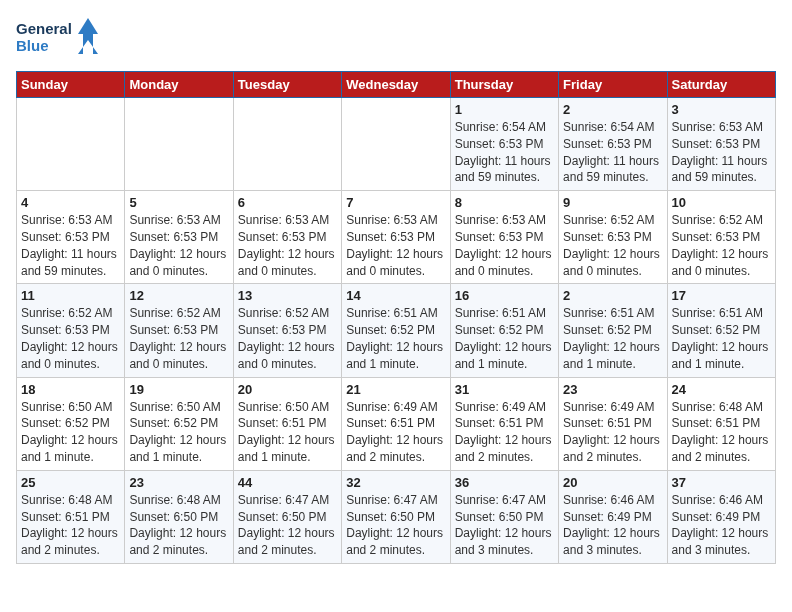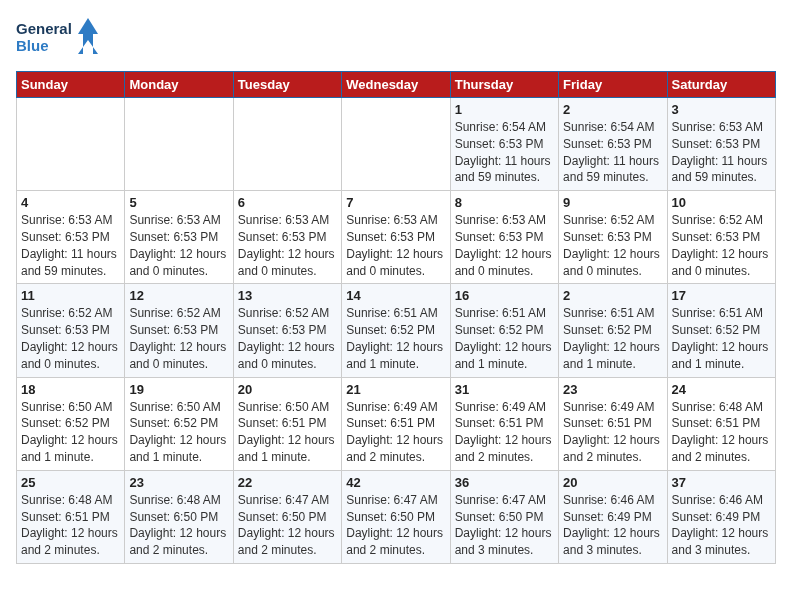--- a/index.html
+++ b/index.html
@@ -295,28 +295,28 @@
 and 2 minutes.</div>
         </td>
         <td>
           <span class="day-num">23</span>
           <div class="day-info" style="white-space: pre-line;">Sunrise: 6:48 AM
 Sunset: 6:50 PM
 Daylight: 12 hours
 and 2 minutes.</div>
         </td>
         <td>
-          <span class="day-num">22</span>
+          <span class="day-num">44</span>
           <div class="day-info" style="white-space: pre-line;">Sunrise: 6:47 AM
 Sunset: 6:50 PM
 Daylight: 12 hours
 and 2 minutes.</div>
         </td>
         <td>
-          <span class="day-num">42</span>
+          <span class="day-num">32</span>
           <div class="day-info" style="white-space: pre-line;">Sunrise: 6:47 AM
 Sunset: 6:50 PM
 Daylight: 12 hours
 and 2 minutes.</div>
         </td>
         <td>
           <span class="day-num">36</span>
           <div class="day-info" style="white-space: pre-line;">Sunrise: 6:47 AM
 Sunset: 6:50 PM
 Daylight: 12 hours

